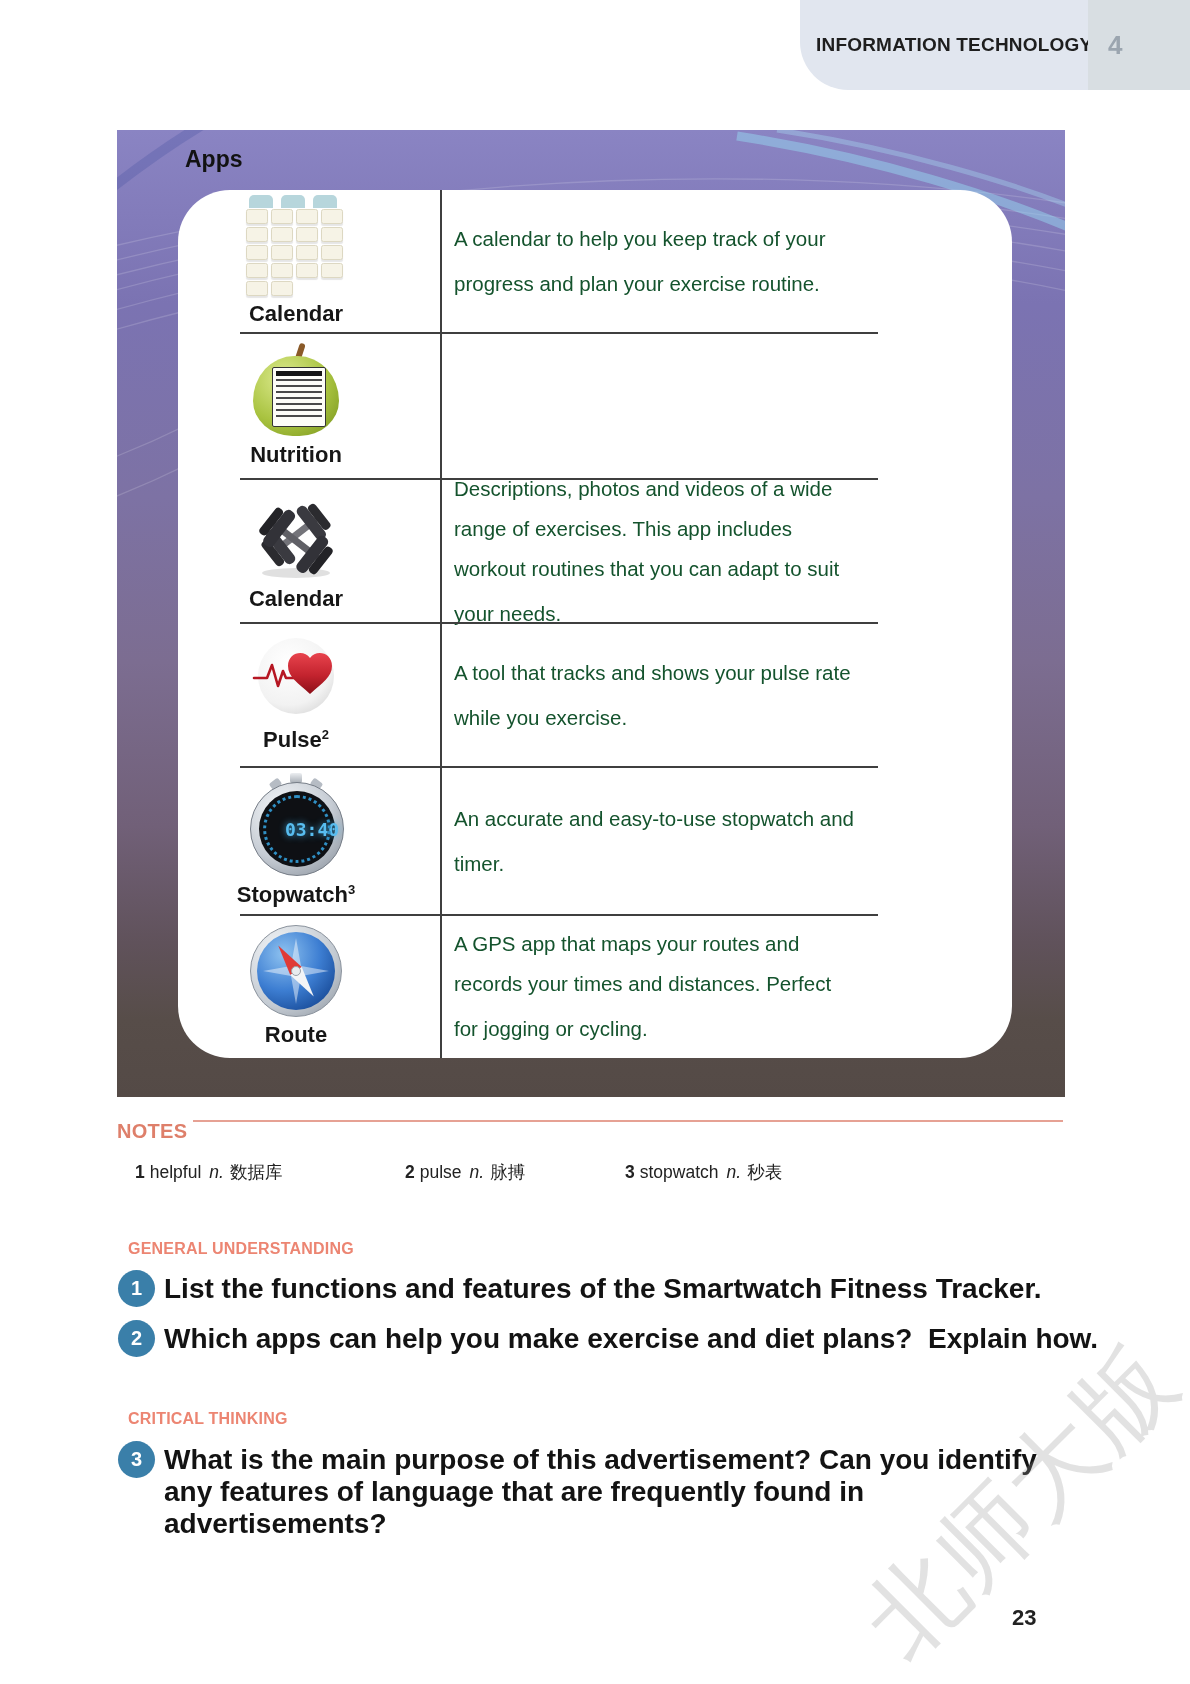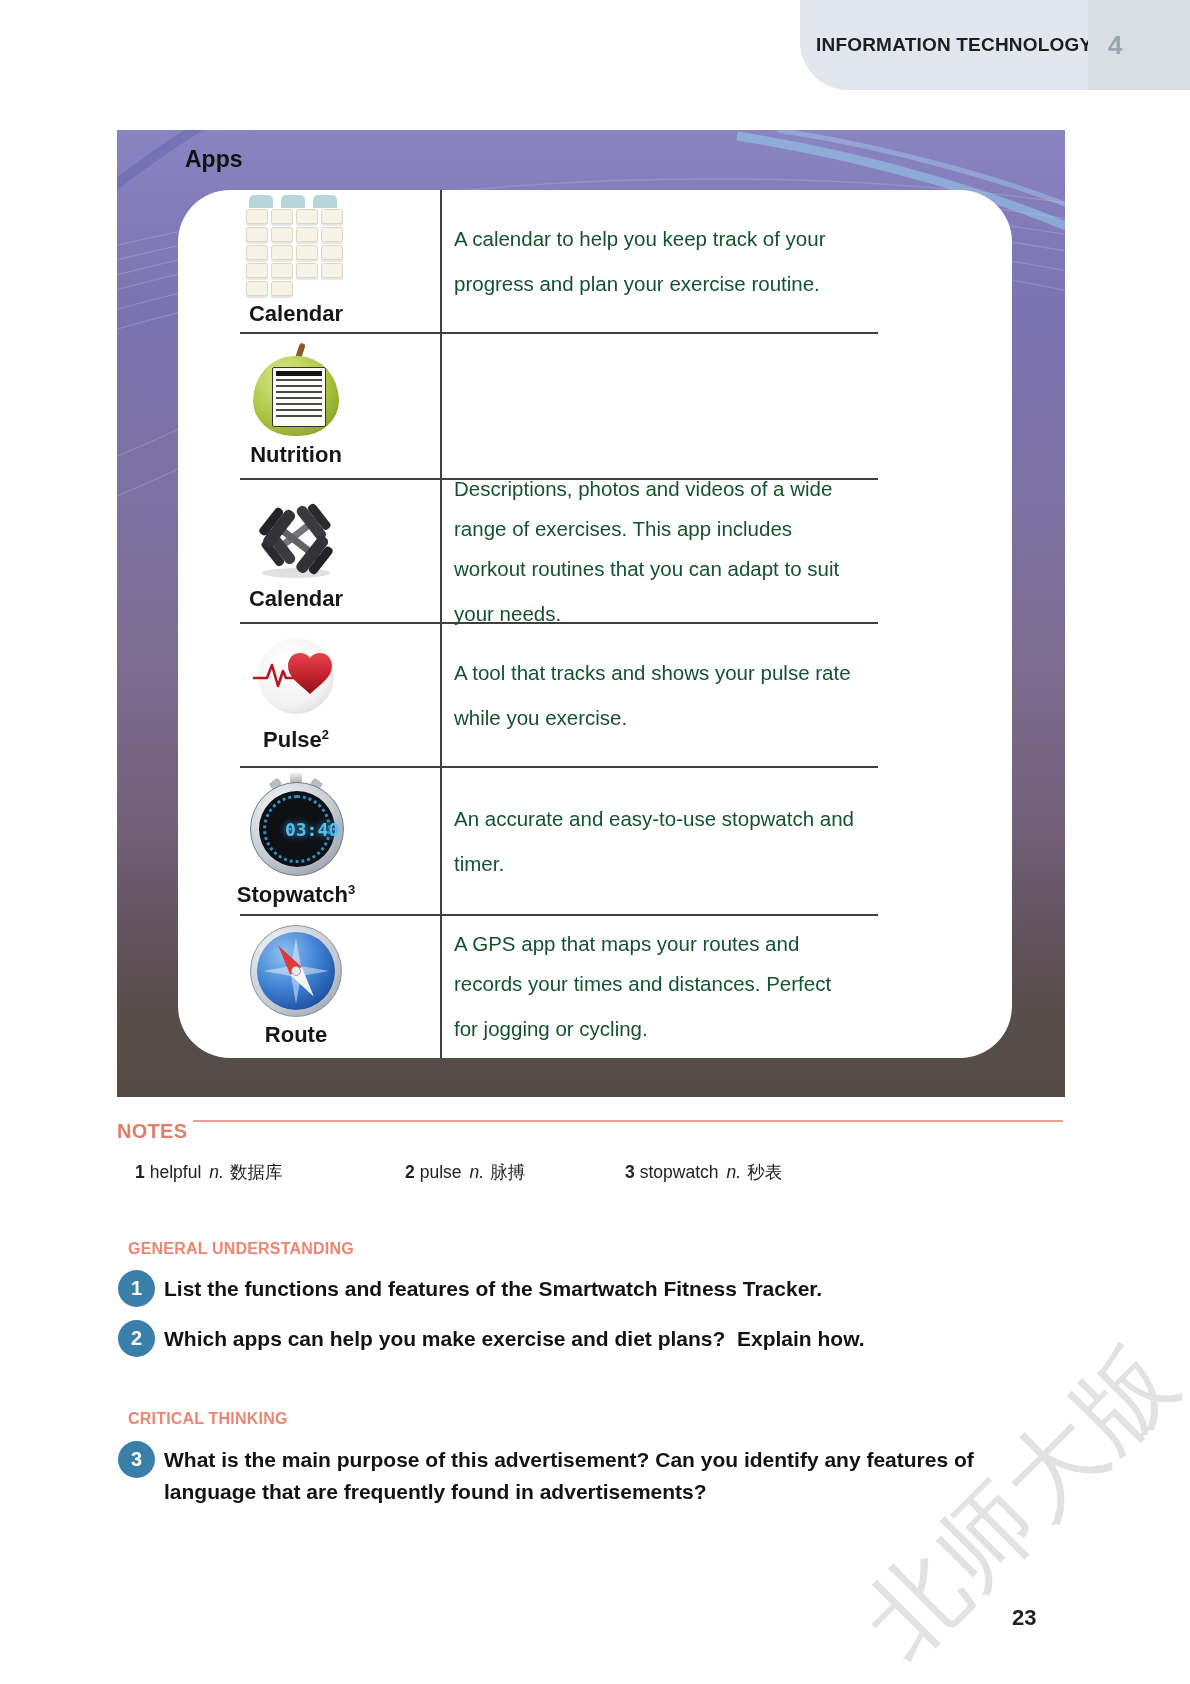--- a/index.html
+++ b/index.html
@@ -82,21 +82,21 @@
   .notes-line{flex:1;height:2px;background:#e6a194;margin-left:6px;}
   .note-item{position:absolute;top:1160px;font-size:17.5px;color:#222;}
   .note-item b{font-weight:700;margin-right:5px;}
   .note-item .pos{font-style:italic;margin:0 6px 0 8px;}
 
   
   .sec-head{position:absolute;font-size:16px;font-weight:700;color:#ec8572;letter-spacing:.2px;}
   .q{position:absolute;left:118px;display:flex;align-items:flex-start;}
   .qnum{flex:0 0 37px;width:37px;height:37px;border-radius:50%;background:#3a7fa9;color:#fff;
         font-size:20px;font-weight:700;text-align:center;line-height:37px;}
-  .qtext{margin-left:9px;padding-top:3px;font-size:21px;font-weight:700;color:#131313;
+  .qtext{margin-left:9px;padding-top:3px;font-size:28px;font-weight:700;color:#131313;
          line-height:32px;white-space:pre-wrap;}
   .q.wide .qtext{width:900px;}
 
   
   .watermark{position:absolute;left:765px;top:1440px;width:500px;height:110px;text-align:center;
              transform:rotate(-45deg);font-family:"DejaVu Serif",serif;font-size:96px;
              color:rgba(150,150,150,0.28);letter-spacing:2px;pointer-events:none;}
   .pagenum{position:absolute;left:1012px;top:1605px;font-size:22px;font-weight:700;color:#222;}
 </style>
 </head>

